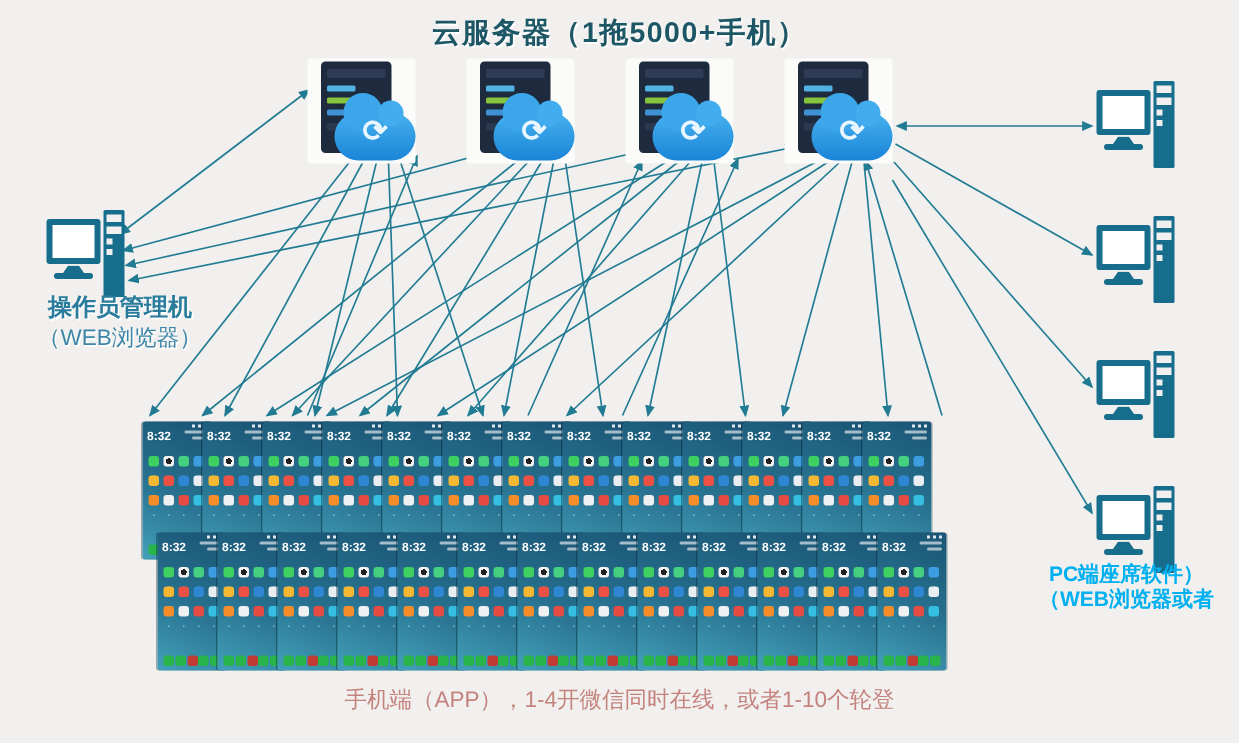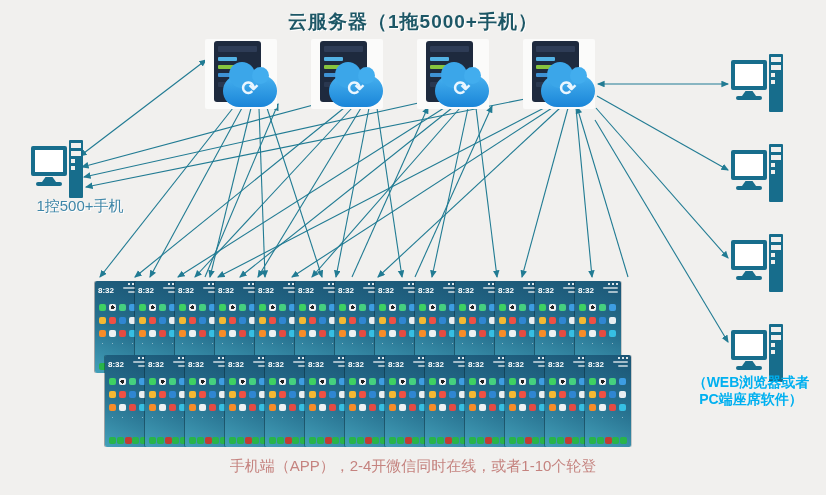--- a/index.html
+++ b/index.html
@@ -176,21 +176,22 @@
           <div class="dot"></div>
           <div class="dot"></div>
     </div>
     <div class="mon"></div>
     <div class="neck"></div>
     <div class="base"></div>
   </div>
 </div>
 
   <div class="op-label">
-    <div class="l2">1控500+手机</div>
+    <div class="l1">操作员管理机</div>
+    <div class="l2">（WEB浏览器）</div>
   </div>
 
   <div id="agents-col">
   <div class="pc">
     <div class="twr">
       <div class="slot"></div>
           <div class="slot"></div>
           <div class="dot"></div>
           <div class="dot"></div>
     </div>
@@ -230,22 +231,22 @@
           <div class="dot"></div>
           <div class="dot"></div>
     </div>
     <div class="mon"></div>
     <div class="neck"></div>
     <div class="base"></div>
   </div>
 </div>
 
   <div class="ag-label">
+    <div class="l2">PC端座席软件）</div>
     <div class="l2">（WEB浏览器或者</div>
-    <div class="l2">PC端座席软件）</div>
   </div>
 
   <div id="phone-row-1" class="phone-row">
   <div class="phone">
     <div class="ph-sig">
           <i></i>
           <i></i>
           <i></i>
         </div>
     <div class="ph-top">
@@ -1173,15 +1174,15 @@
     <div class="ph-dock">
           <i style="background: rgb(40, 180, 74);"></i>
           <i style="background: rgb(40, 180, 74);"></i>
           <i style="background: rgb(193, 59, 51);"></i>
           <i style="background: rgb(40, 180, 74);"></i>
           <i style="background: rgb(40, 180, 74);"></i>
         </div>
   </div>
 </div>
 
-  <div class="caption">手机端（APP），2-4开微信同时在线，或者1-10个轮登</div>
+  <div class="caption">手机端（APP），1-4开微信同时在线，或者1-10个轮登</div>
 
 </div>
 
 </body></html>

